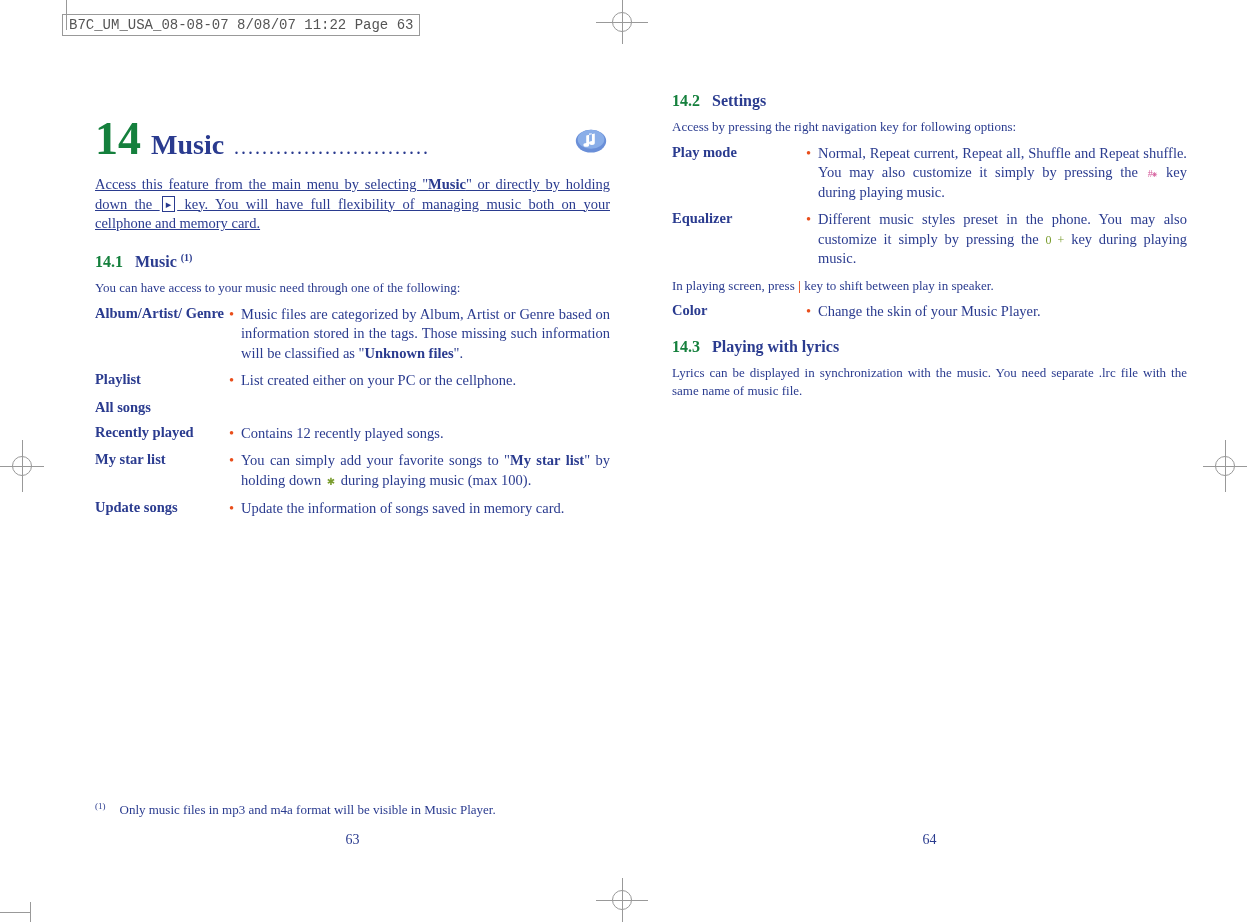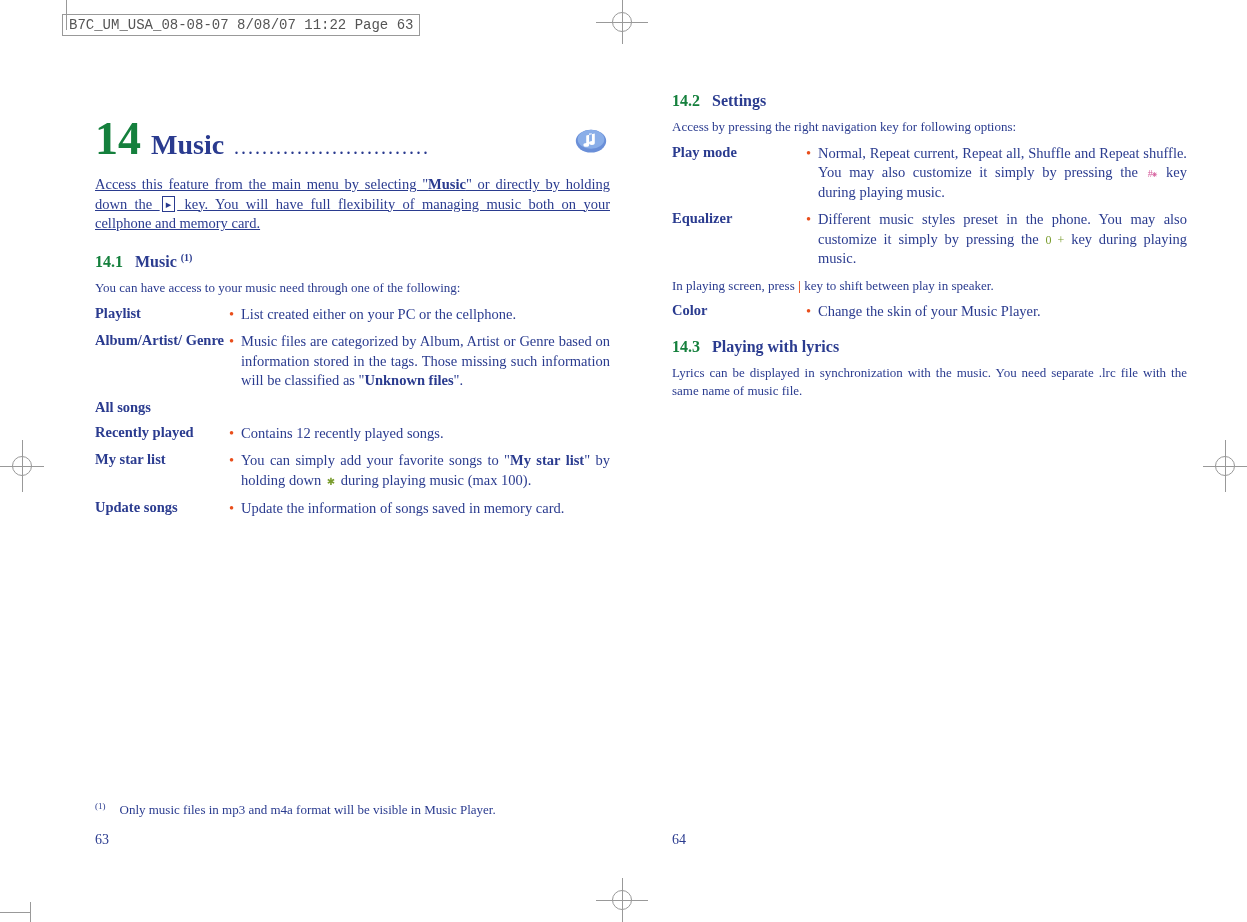--- a/index.html
+++ b/index.html
@@ -222,21 +222,21 @@
     left: 0;
     right: 0;
     font-size: 13px;
     border-top: none;
   }
   .footnote-sup { font-size: 9px; vertical-align: super; margin-right: 14px; }
   .page-num {
     position: absolute;
     bottom: 0;
     width: 100%;
-    text-align: left;
+    text-align: center;
     font-size: 14px;
     margin-top: 28px;
   }
   .vbar { color:#e94e1b; font-weight:bold; }
   .green-key { color:#7a9d2e; font-size:12px; }
 </style>
 </head>
 <body>
 
 <div class="header-strip">B7C_UM_USA_08-08-07  8/08/07  11:22  Page 63</div>
@@ -284,32 +284,32 @@
     </p>
 
     <div class="section-head">
       <span class="section-num">14.1</span>
       &nbsp;&nbsp;<span class="section-title">Music </span><span class="sup">(1)</span>
     </div>
 
     <p class="body-text">You can have access to your music need through one of the following:</p>
 
     <div class="def-row">
-      <div class="def-term">Playlist</div>
-      <div class="def-desc">List created either on your PC or the cellphone.</div>
-    </div>
-
-    <div class="def-row">
       <div class="def-term">Album/Artist/ Genre</div>
       <div class="def-desc">
         <span>Music files are categorized by Album, Artist or Genre based on information stored in the tags. Those missing such information will be classified as "</span><span class="bold">Unknown files</span><span>".</span>
       </div>
     </div>
 
     <div class="def-row">
+      <div class="def-term">Playlist</div>
+      <div class="def-desc">List created either on your PC or the cellphone.</div>
+    </div>
+
+    <div class="def-row">
       <div class="def-term">All songs</div>
     </div>
 
     <div class="def-row">
       <div class="def-term">Recently played</div>
       <div class="def-desc">Contains 12 recently played songs.</div>
     </div>
 
     <div class="def-row">
       <div class="def-term">My star list</div>

